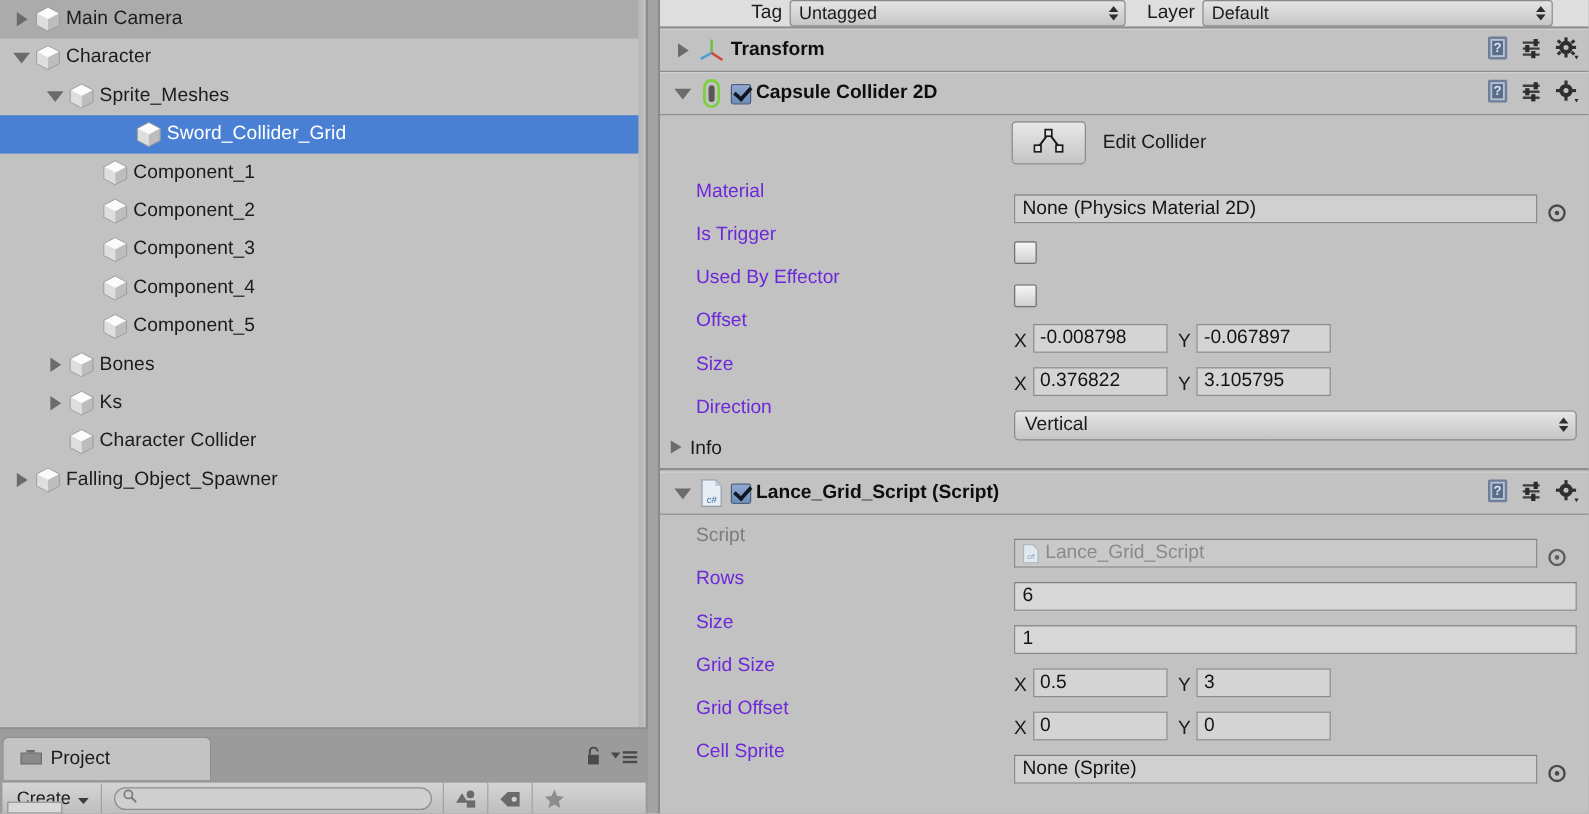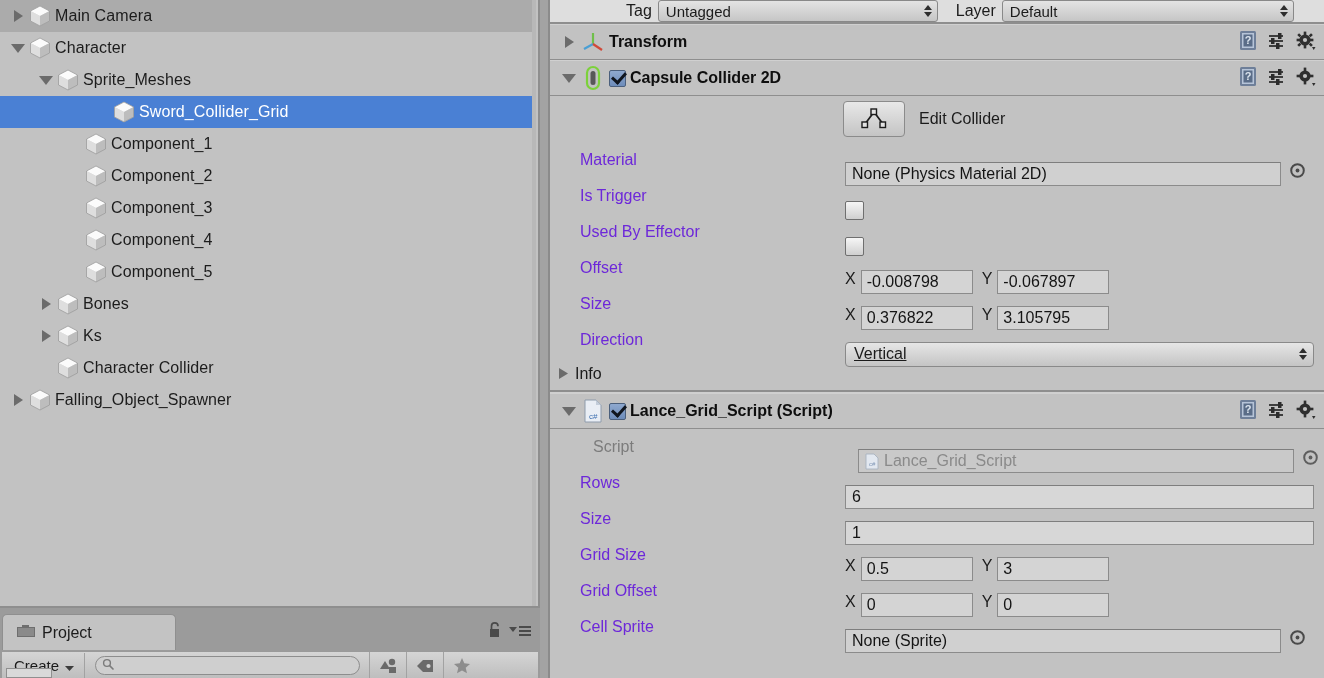--- a/index.html
+++ b/index.html
@@ -241,22 +241,22 @@
     height: 36px;
     display: flex; align-items: center;
     padding-left: 30px;
     box-sizing: border-box;
   }
   .prop-label {
     width: 265px; min-width: 265px;
     font-size: 16px; color: #6d28d9;
     white-space: nowrap;
   }
-  .prop-label.dim { color: #7c7c7c; margin-left: 13px; }
-  .prop-ctl { flex: 1; display: flex; align-items: flex-start; min-width: 0; margin-top: 28px; }
+  .prop-label.dim { color: #7c7c7c; }
+  .prop-ctl { flex: 1; display: flex; align-items: flex-end; min-width: 0; margin-top: 28px; }
 
   .text-field {
     height: 24px;
     background: #d7d7d7;
     border: 1px solid #8b8b8b;
     border-top-color: #7e7e7e;
     box-sizing: border-box;
     display: flex; align-items: center;
     padding-left: 6px;
     font-size: 16px; color: #141414;
@@ -327,21 +327,21 @@
     height: 25px; flex: 1;
     background: linear-gradient(#e6e6e6, #c4c4c4);
     border: 1px solid #898989;
     border-radius: 4px;
     box-sizing: border-box;
     display: flex; align-items: center;
     padding: 0 5px 0 8px;
     font-size: 16px; color: #1b1b1b;
     cursor: pointer;
   }
-  .popup-wide .pf-val { flex: 1; text-decoration: underline; }
+  .popup-wide .pf-val { flex: 1; }
 
   
   #hier-grip {
     position: absolute; left: 498px; top: 617px;
     width: 18px; height: 12px;
   }
   #hier-grip div {
     height: 2px; background: #5a5a5a; margin-bottom: 2px;
   }
   

